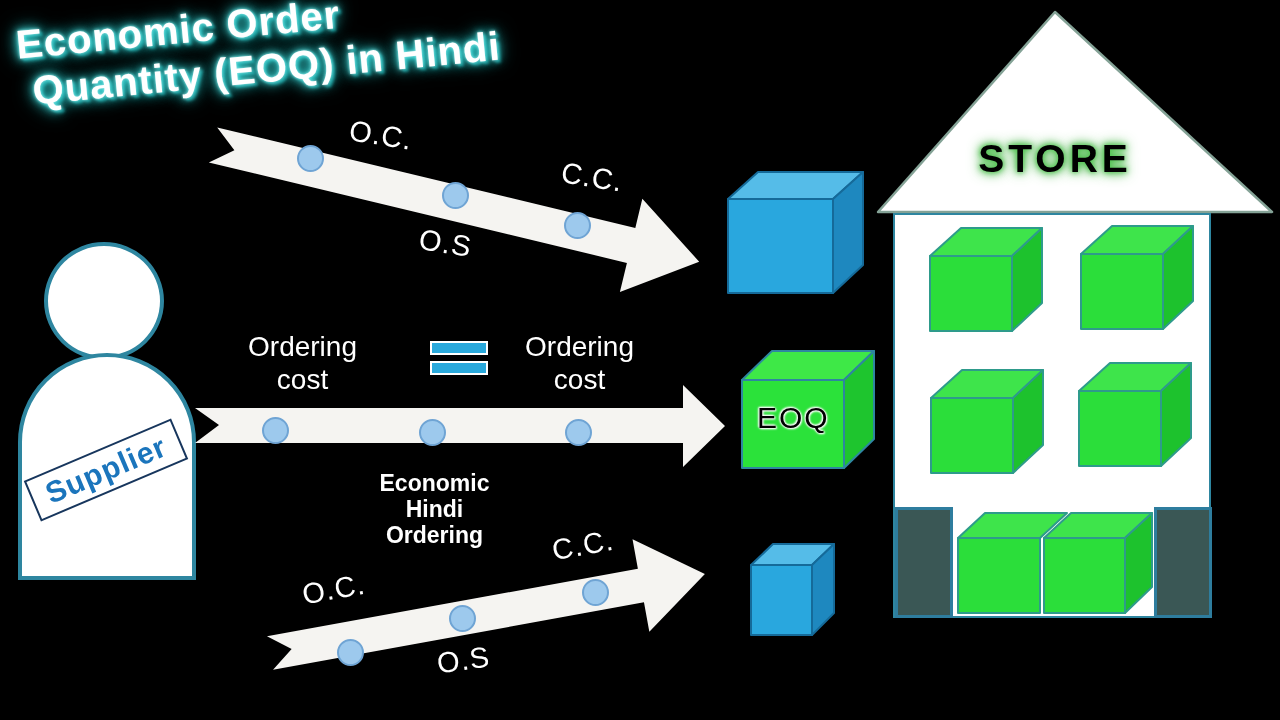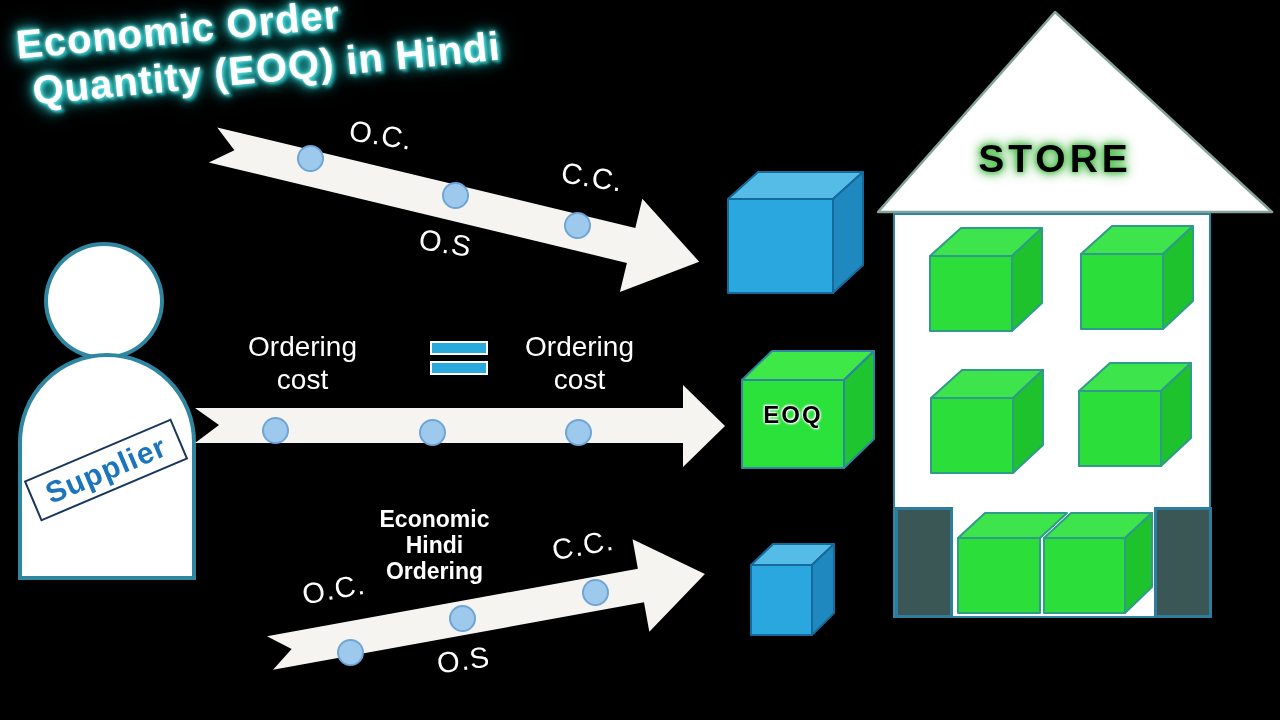--- a/index.html
+++ b/index.html
@@ -39,25 +39,25 @@
   .lbl-bos{left:437px;top:644px;transform:rotate(-8deg);}
 
   
   .cost-text{position:absolute;width:165px;text-align:center;color:#fff;font-size:28px;line-height:33px;}
   .ordering{left:220px;top:330px;}
   .carrying{left:497px;top:330px;}
   .equals{left:430px;top:341px;}
   .equals .bar{width:54px;height:10px;background:#29A9DC;border:2px solid #fff;}
   .equals .bar+.bar{margin-top:6px;}
   .caption{left:352px;top:470px;width:165px;text-align:center;color:#fff;font-weight:bold;
-           font-size:23px;line-height:26px;margin-top:36px;}
-
-  
-  .eoq-label{left:757px;top:401px;width:72px;text-align:center;color:#000;font-weight:bold;
-             font-size:24px;letter-spacing:2px;
+           font-size:23px;line-height:26px;}
+
+  
+  .eoq-label{left:757px;top:401px;width:72px;text-align:center;color:#000;font-weight:normal;
+             font-size:30px;letter-spacing:2px;
              text-shadow:0 0 2px #fff,0 0 3px #fff,1px 1px 2px #fff,-1px -1px 2px #fff;}
 
   
   .store-body{left:893px;top:213px;width:318px;height:405px;background:#fff;
               border:2px solid #2E86A0;box-sizing:border-box;}
   .store-label{left:955px;top:137px;width:200px;text-align:center;color:#000;font-weight:bold;
                font-size:39px;letter-spacing:4px;
                text-shadow:0 0 5px #4CC24C,0 0 9px #4CC24C,0 0 14px #3AA53A;}
   .pillar{background:#3A5755;border:3px solid #2E7D9E;box-sizing:border-box;width:58px;height:111px;top:507px;}
   .pillar-left{left:895px;}

